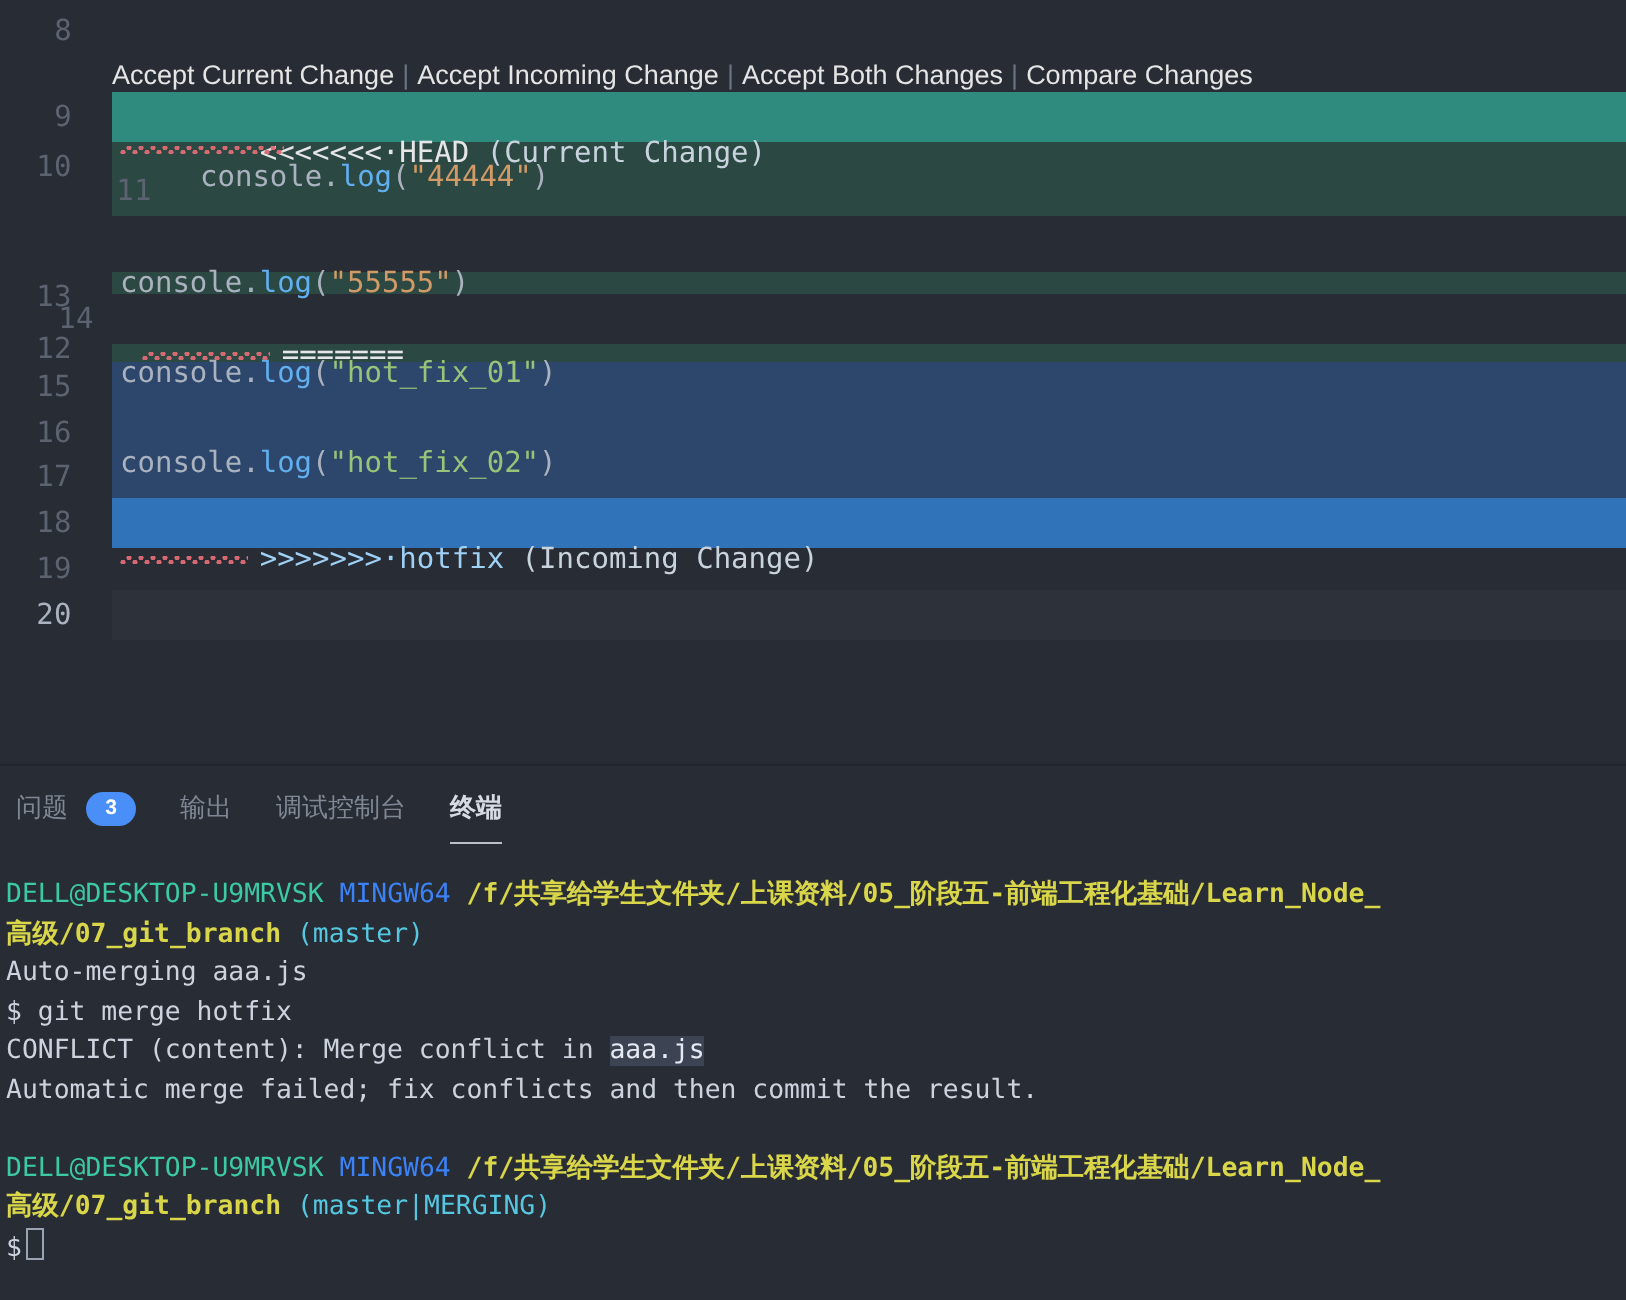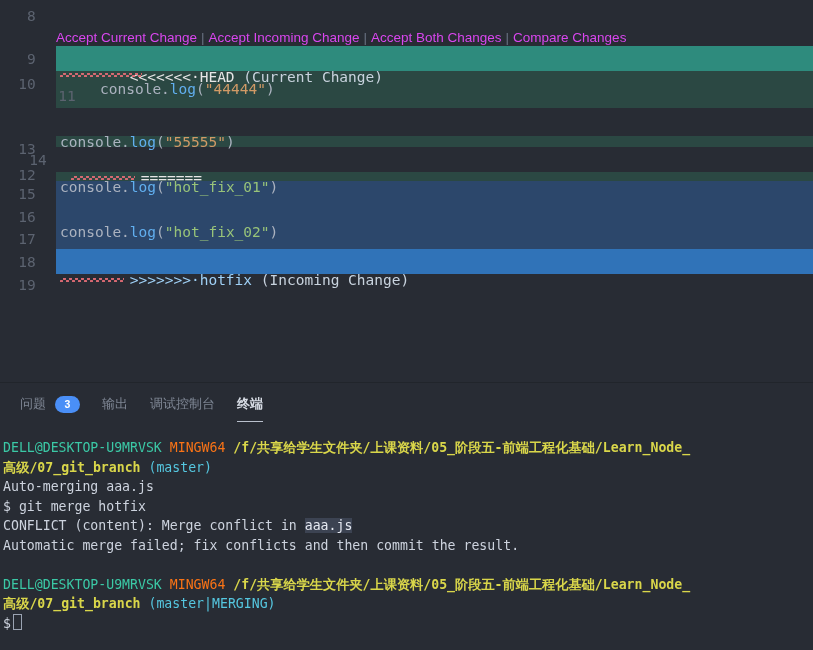--- a/index.html
+++ b/index.html
@@ -67,63 +67,63 @@
     background-repeat:repeat-x;
     opacity:.95;
   }
 
   
   .codelens{
     position:absolute;left:56px;top:28px;height:20px;line-height:20px;
     font-family:"Liberation Sans","DejaVu Sans",sans-serif;
     font-size:13.5px;color:#8a93a3;z-index:5;white-space:nowrap;
   }
-  .cl-link{color:#d946ef;cursor:pointer;text-align:right;}
+  .cl-link{color:#e5e5e5;cursor:pointer;text-align:right;}
   .cl-sep{color:#6a7382;padding:0 4px;}
 
   
   .panel{
     position:absolute;left:0;top:382px;width:813px;height:268px;
     background:#282c34;
   }
   .panel-sep{
     position:absolute;left:0;top:0;width:813px;height:1px;background:#21252b;
   }
   .tabs{
     position:absolute;left:0;top:9px;height:36px;width:813px;
     display:flex;align-items:flex-start;
     font-family:"Liberation Sans","DejaVu Sans",sans-serif;
   }
   .tab{
     position:relative;font-size:13px;color:#7f8795;
     padding:4px 0 9px 0;margin-right:22px;cursor:pointer;
     display:flex;align-items:center;
   }
-  .tab:first-child{margin-left:20px;}
+  .tab:first-child{margin-left:8px;}
   .tab.active{color:#d7dce4;font-weight:bold;}
   .tab.active:after{
     content:"";position:absolute;left:0;right:0;bottom:0;height:1.5px;background:#b9c0cc;
   }
   .badge{
     display:inline-flex;align-items:center;justify-content:center;
     min-width:17px;height:17px;border-radius:9px;background:#4a8ff7;
     color:#fff;font-size:10.5px;font-weight:bold;margin-left:9px;padding:0 4px;
     font-family:"Liberation Sans","DejaVu Sans",sans-serif;
   }
 
   .term{
     position:absolute;left:0;top:56px;width:813px;height:212px;
     overflow:hidden;
     font-family:"DejaVu Sans Mono","Liberation Mono",monospace;
     font-size:13.2px;line-height:19.5px;
     color:#cdd3de;
   }
   .tline{white-space:pre;padding-left:3px;height:19.5px;}
   .t-green{color:#3bc9a6;}
-  .t-magenta{color:#f97316;}
+  .t-magenta{color:#3b82f6;}
   .t-yellow{color:#d9d64a;font-weight:bold;}
   .t-cyan{color:#55c7e0;}
   .t-white{color:#cdd3de;}
   .t-hl{background:#3c4352;color:#e6eaf2;}
   .cursor{
     display:inline-block;width:7px;height:14px;
     border:1px solid #9aa3b2;vertical-align:-2px;margin-left:2px;
     background:transparent;
   }
   .topcut{
@@ -215,20 +215,25 @@
         <span class="txt c-marker-inc">&gt;&gt;&gt;&gt;&gt;&gt;&gt;·hotfix</span><span class="txt c-label"> (Incoming Change)</span>
         <span class="squig" style="width:64px;left:0;bottom:-1px;"></span>
       </div>
     </div>
 
     <div class="row" style="top:272px;">
       <div class="lnum">19</div>
       <div class="codecell"></div>
     </div>
 
+    <div class="row" style="top:295px;">
+      <div class="band band-curline"></div>
+      <div class="lnum active">20</div>
+      <div class="codecell"></div>
+    </div>
 
     <div class="topcut">
       <span class="frag c-fn" style="left:244px;">&nbsp;</span>
     </div>
   </div>
 
   <div class="panel">
     <div class="panel-sep"></div>
 
     <div class="tabs">

